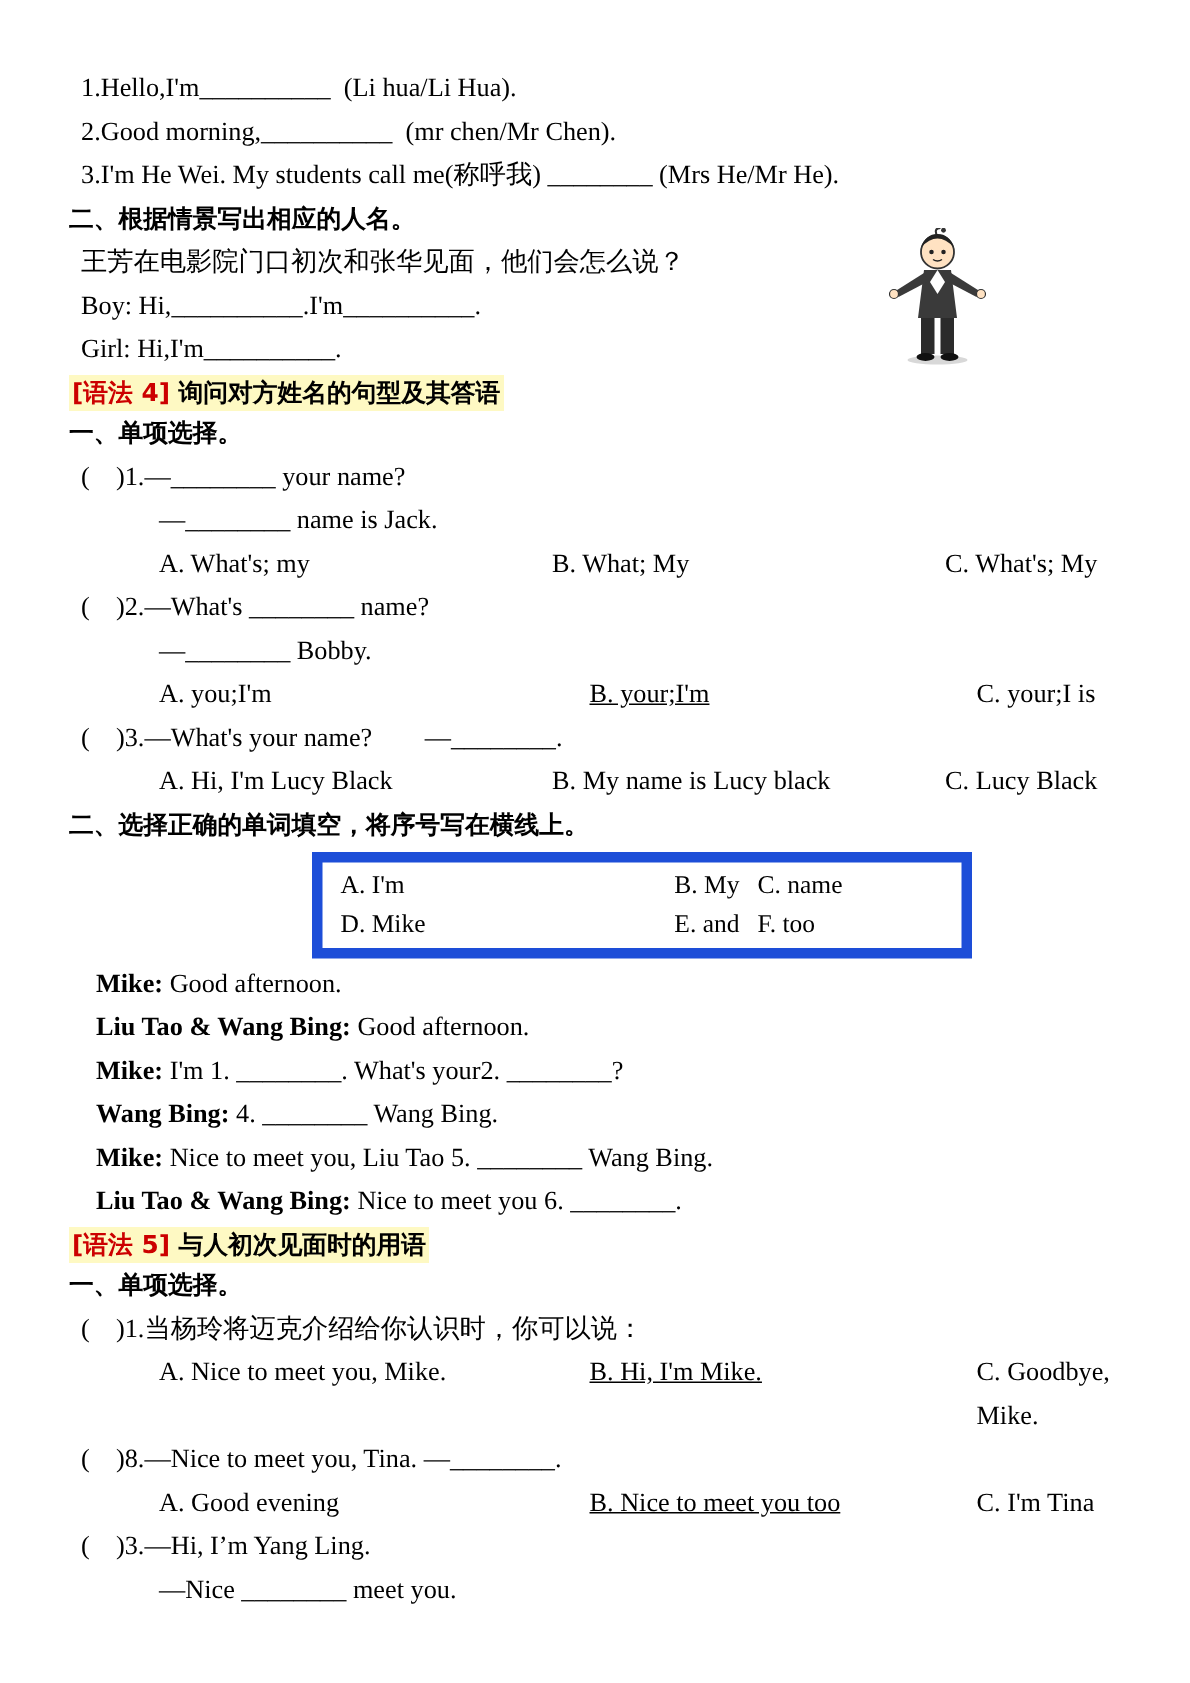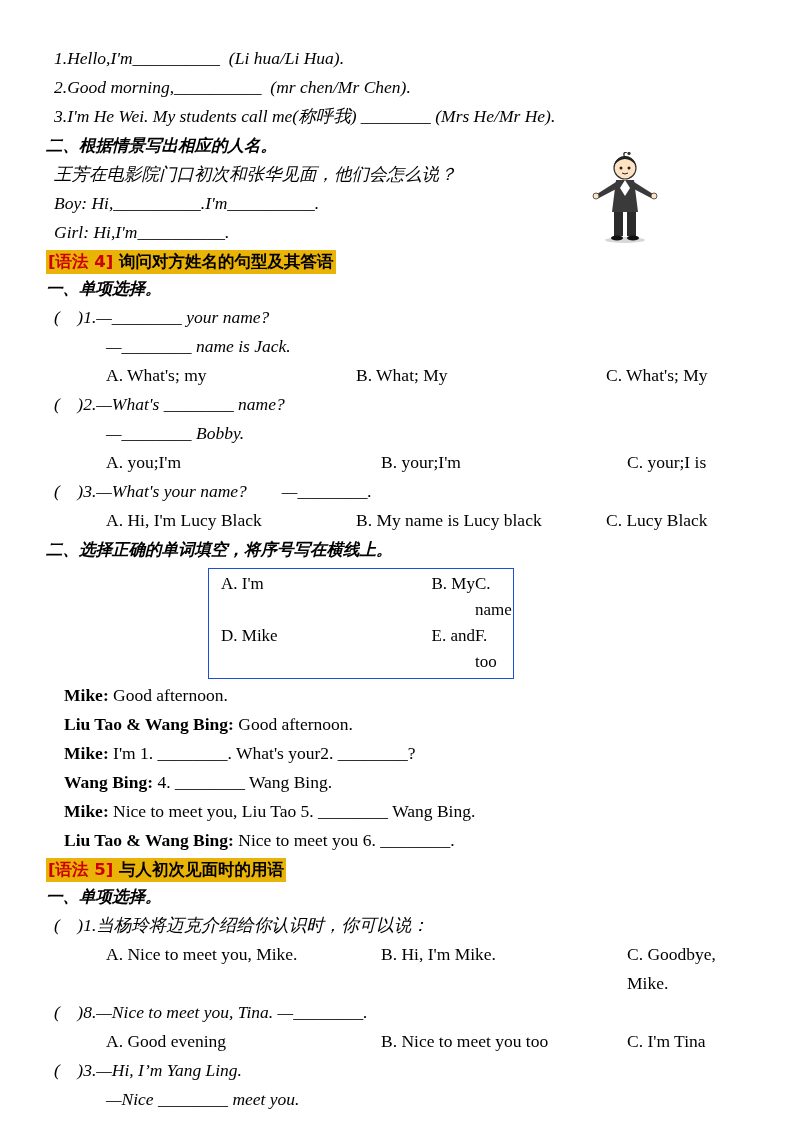--- a/index.html
+++ b/index.html
@@ -19,53 +19,53 @@
     position: relative;
     width: 793px;
     height: 1122px;
     padding: 44px 46px 0 46px;
     box-sizing: border-box;
   }
   .line {
     font-size: 17.5px;
     line-height: 29px;
     white-space: pre-wrap;
-    font-style: italic;
   }
   .indent1 { padding-left: 8px; }
   .cn {
     font-family: "DejaVu Sans", "Liberation Sans", sans-serif;
     font-size: 16.5px;
     font-weight: bold;
   }
   .section-head {
     display: inline-block;
-    background: #eab308;
+    background: #fef9c3;
     font-family: "DejaVu Sans", "Liberation Sans", sans-serif;
     font-size: 16.5px;
     font-weight: bold;
     padding: 1px 2px;
     margin-top: 3px;
   }
   .section-head .tag { color: #cc0000; }
   .section-head .ttl { color: #000000; }
   .row {
     display: flex;
     font-size: 17.5px;
     line-height: 29px;
+    gap: 12px;
   }
   .opt-a { width: 250px; }
   .opt-b { width: 250px; }
   .opt-c { flex: 1; }
   .opt-a2 { width: 275px; }
-  .opt-b2 { width: 246px; }
+  .opt-b2 { width: 246px; text-decoration: underline; }
   .choice-indent { padding-left: 60px; }
   .wordbox {
-    border: 1px solid #1d4ed8;
-    width: 306px;
+    border: 7px solid #1d4ed8;
+    width: 440px;
     margin: 4px 0 2px 162px;
     padding: 2px 0 3px 0;
     box-sizing: border-box;
   }
   .wordbox .row {
     font-size: 17px;
     line-height: 26px;
     padding-left: 12px;
   }
   .wordbox .w1 { width: 124px; }

